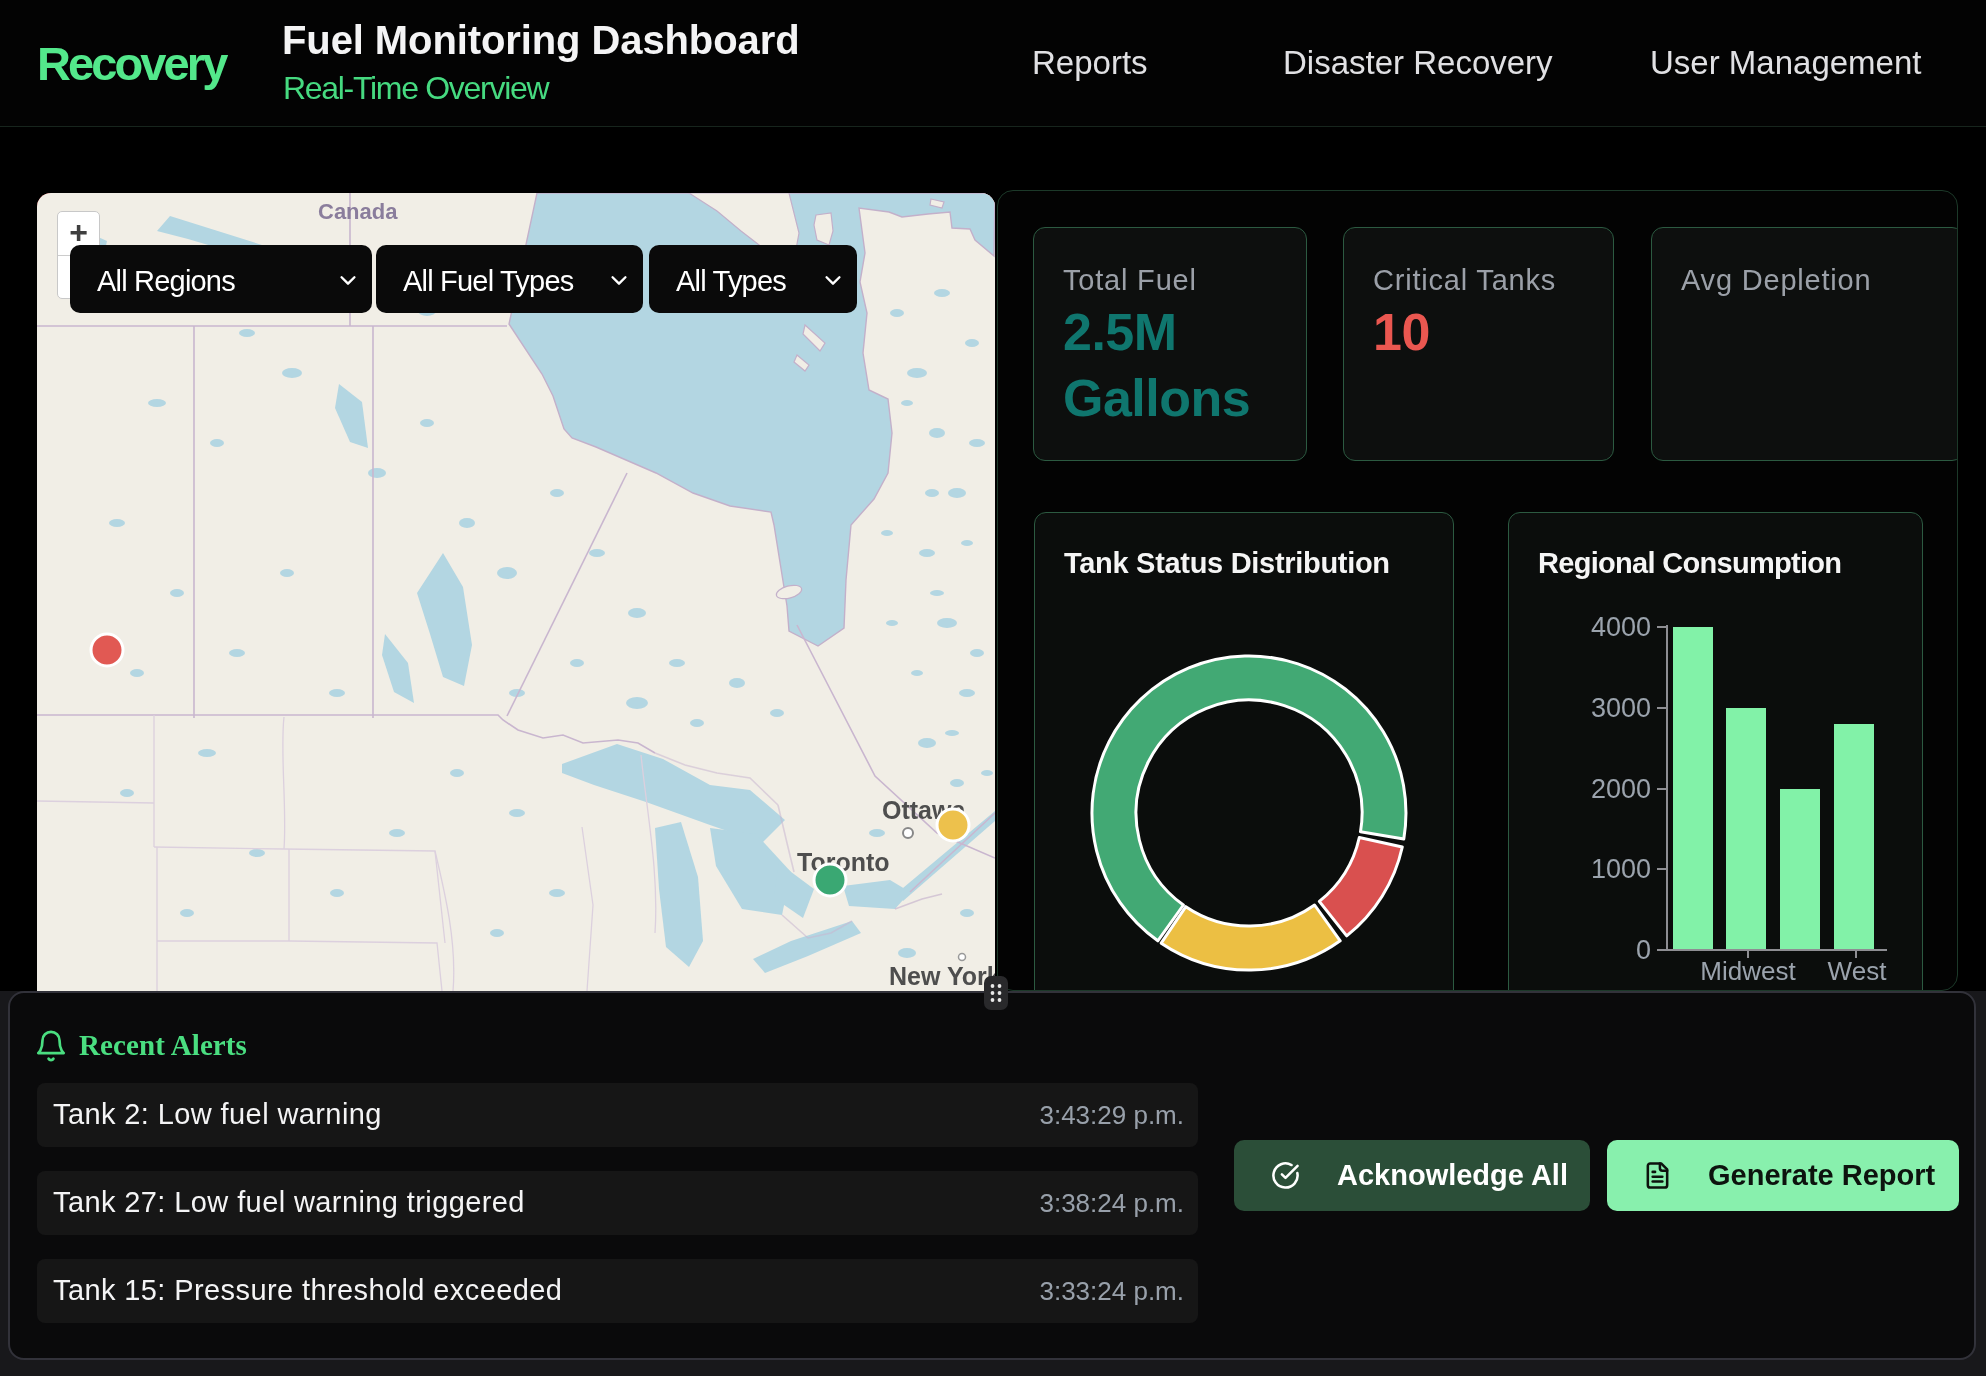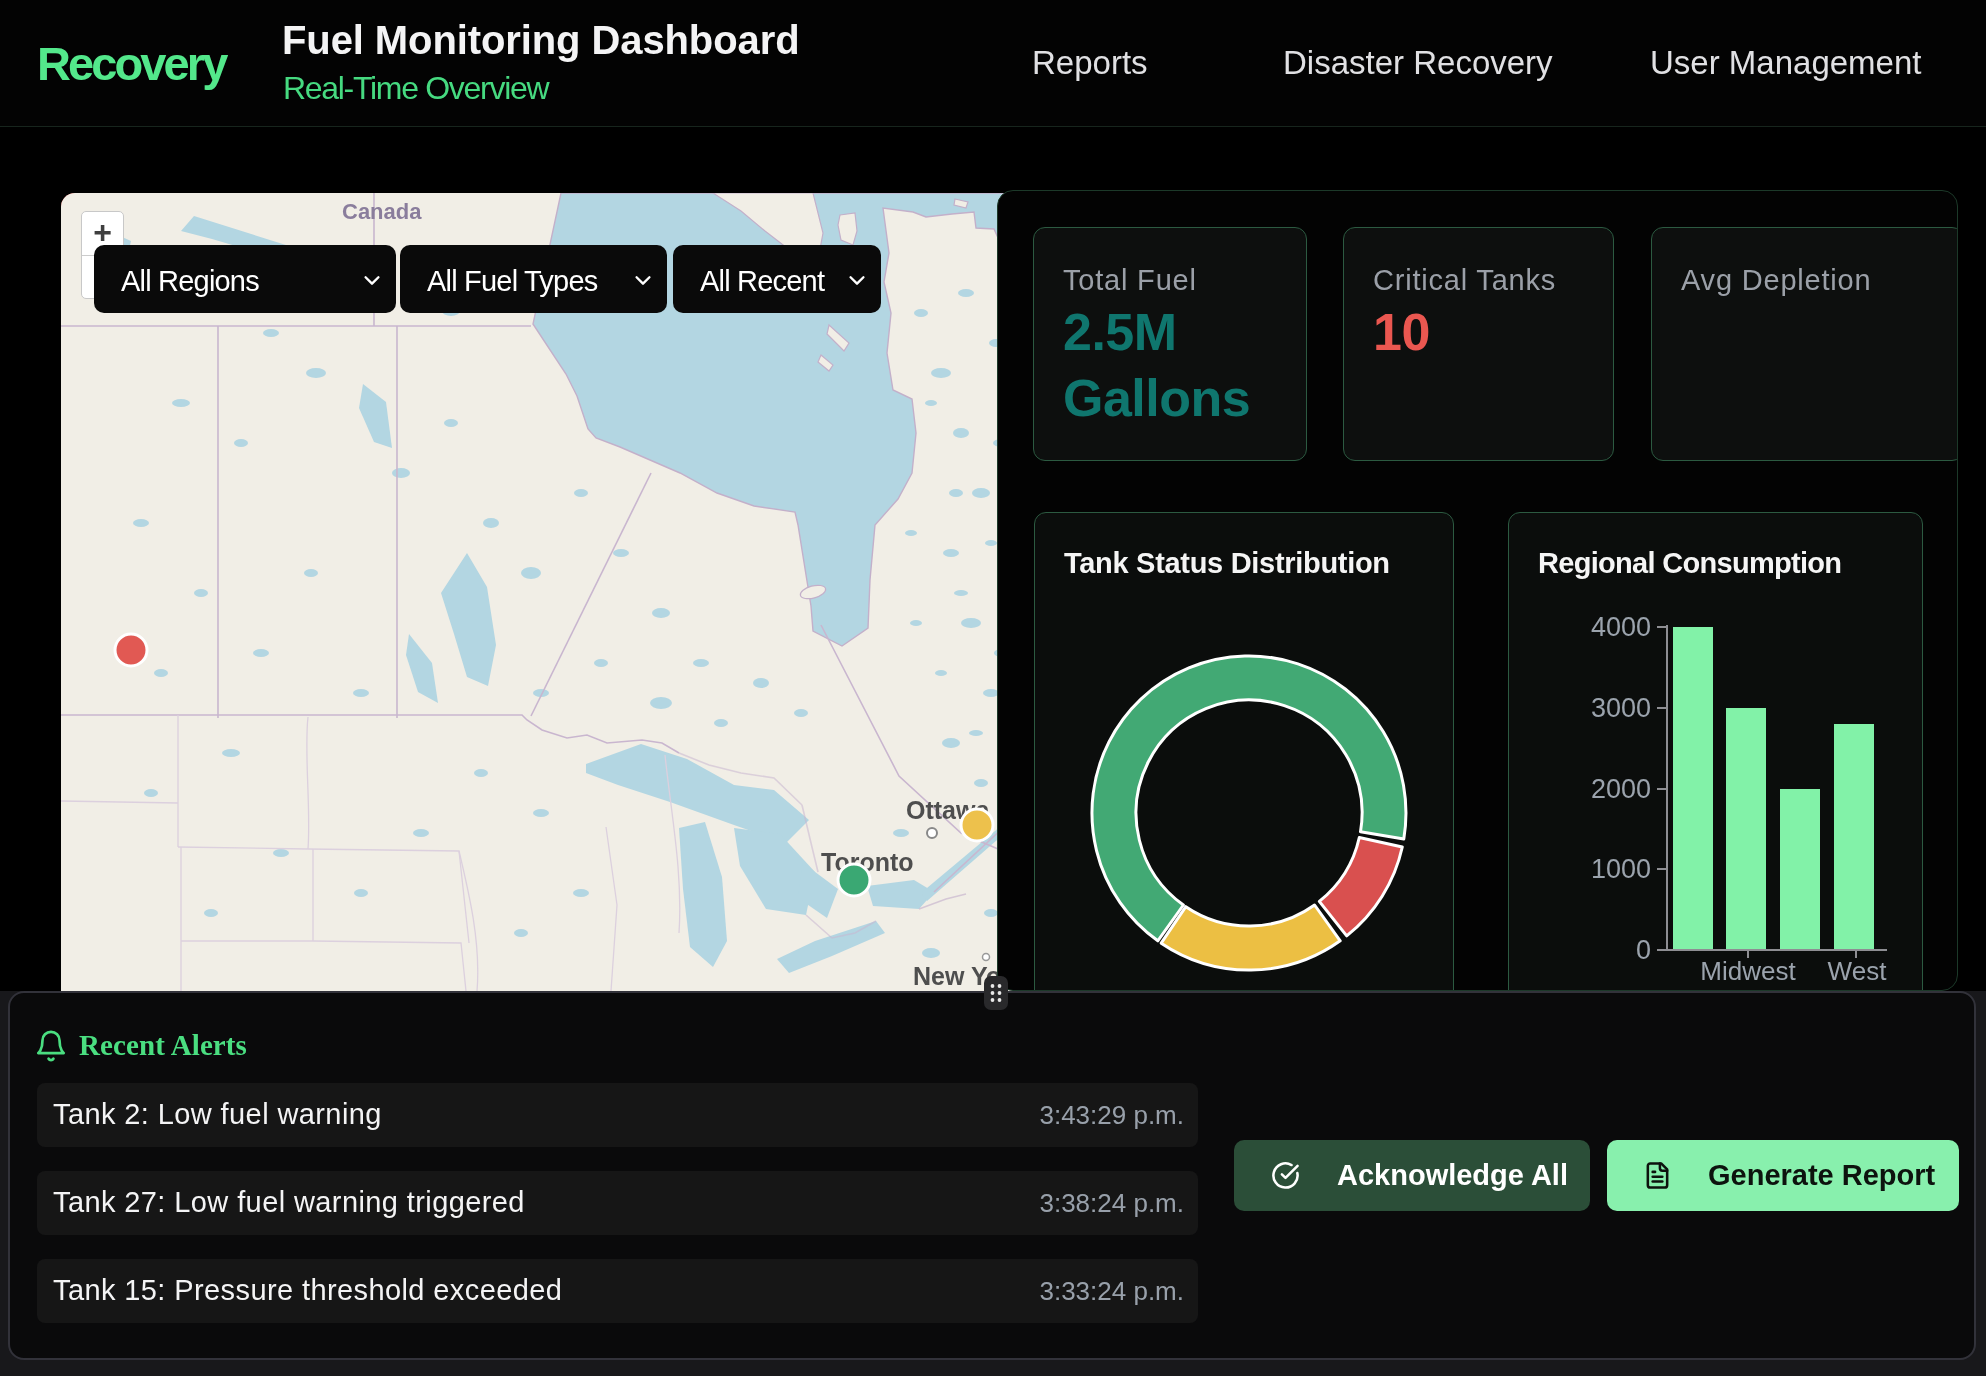--- a/index.html
+++ b/index.html
@@ -5,21 +5,21 @@
   * { margin:0; padding:0; box-sizing:border-box; }
   html,body { width:1986px; height:1376px; background:#18181b; font-family:"Liberation Sans", sans-serif; overflow:hidden; }
   #top { position:absolute; left:0; top:0; width:1986px; height:991px; background:#000; }
   #header { position:absolute; left:0; top:0; width:1986px; height:127px; background:#030303; border-bottom:1px solid #17251d; }
   .abs { position:absolute; }
   #logo { left:37px; top:36px; font-size:47px; font-weight:bold; color:#53e88b; letter-spacing:-2.9px; }
   #htitle { left:282px; top:18px; font-size:40px; font-weight:bold; color:#f4f4f5; letter-spacing:-0.1px; }
   #hsub { left:283px; top:70px; font-size:32px; color:#46da80; letter-spacing:-1.3px; }
   .nav { top:44px; font-size:33px; color:#e0e0e3; letter-spacing:0; }
   
-  #map { position:absolute; left:37px; top:193px; width:958px; height:798px; border-radius:14px 14px 0 0; overflow:hidden; background:#b91c1c;margin-left:24px; }
+  #map { position:absolute; left:37px; top:193px; width:958px; height:798px; border-radius:14px 14px 0 0; overflow:hidden; background:#b91c1c; }
   #zoomctl { position:absolute; left:20px; top:18px; width:43px; height:88px; background:#fff; border-radius:5px; border:1px solid #c8c8c8; }
   #zoomctl .zc { height:43px; text-align:center; font-size:32px; font-weight:bold; color:#3f3f3f; line-height:40px; }
   #zoomctl .zc+.zc { border-top:1px solid #ccc; }
   #filters { position:absolute; left:33px; top:52px; }
   .dd { position:absolute; top:0; height:68px; background:#0a0a0a; border-radius:10px; color:#fff; font-size:29px; letter-spacing:-0.8px; }
   .dd span { position:absolute; left:27px; top:20px; }
   .dd svg { position:absolute; right:13px; top:24px; }
   
   #rp { position:absolute; left:997px; top:190px; width:961px; height:801px; background:#030303; border:1px solid #1c3929; border-radius:16px; overflow:hidden; }
   .scard { position:absolute; top:36px; height:234px; background:#0d0f0e; border:1.5px solid #2c5a41; border-radius:12px; }
@@ -191,21 +191,21 @@
             <polyline points="5 9 12 16 19 9"></polyline>
           </svg>
         </div>
       <div class="dd" style="left:306px; width:267px;">
           <span>All Fuel Types</span>
           <svg width="22" height="22" viewBox="0 0 24 24" fill="none" stroke="#fff" stroke-width="2.6" stroke-linecap="round" stroke-linejoin="round">
             <polyline points="5 9 12 16 19 9"></polyline>
           </svg>
         </div>
       <div class="dd" style="left:579px; width:208px;">
-          <span>All Recent</span>
+          <span>All Types</span>
           <svg width="22" height="22" viewBox="0 0 24 24" fill="none" stroke="#fff" stroke-width="2.6" stroke-linecap="round" stroke-linejoin="round">
             <polyline points="5 9 12 16 19 9"></polyline>
           </svg>
         </div>
     </div>
   </div>
   <div id="rp">
     <div class="scard" style="left:35px; width:274px;">
       <div class="slabel">Total Fuel</div>
       <div class="sval" style="color:#0f766e;">2.5M Gallons</div>

